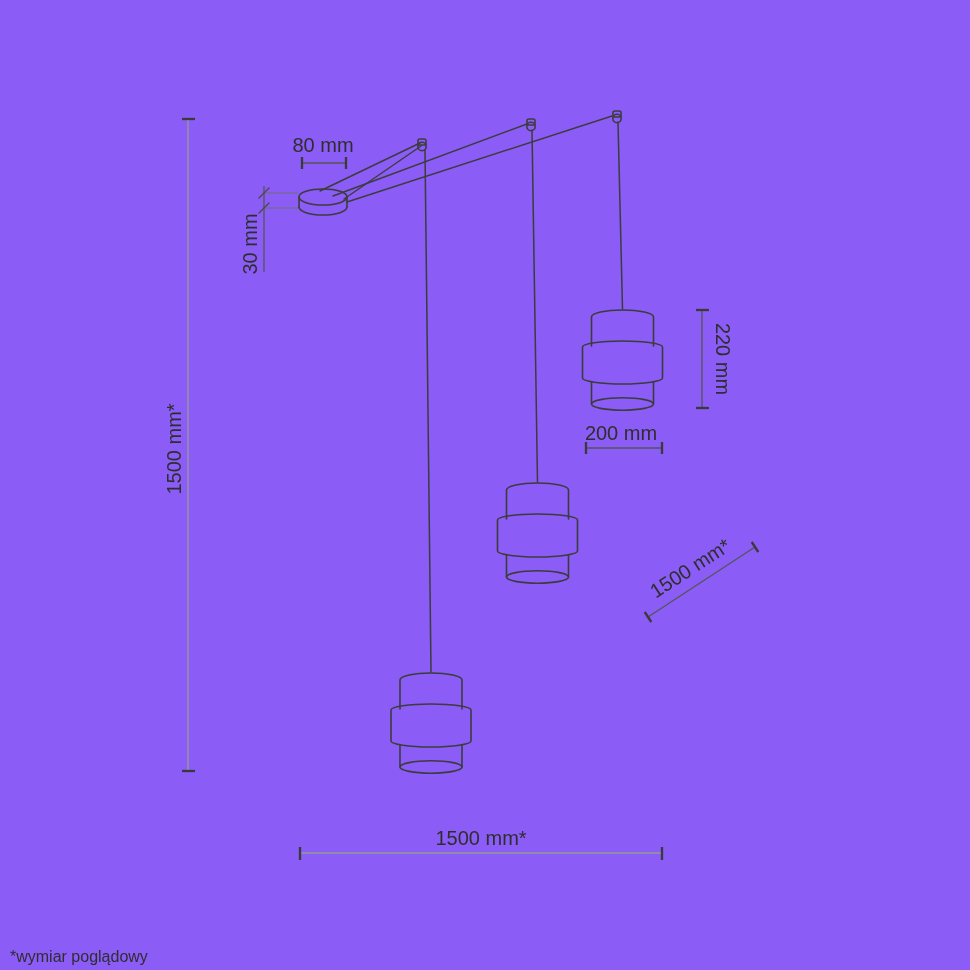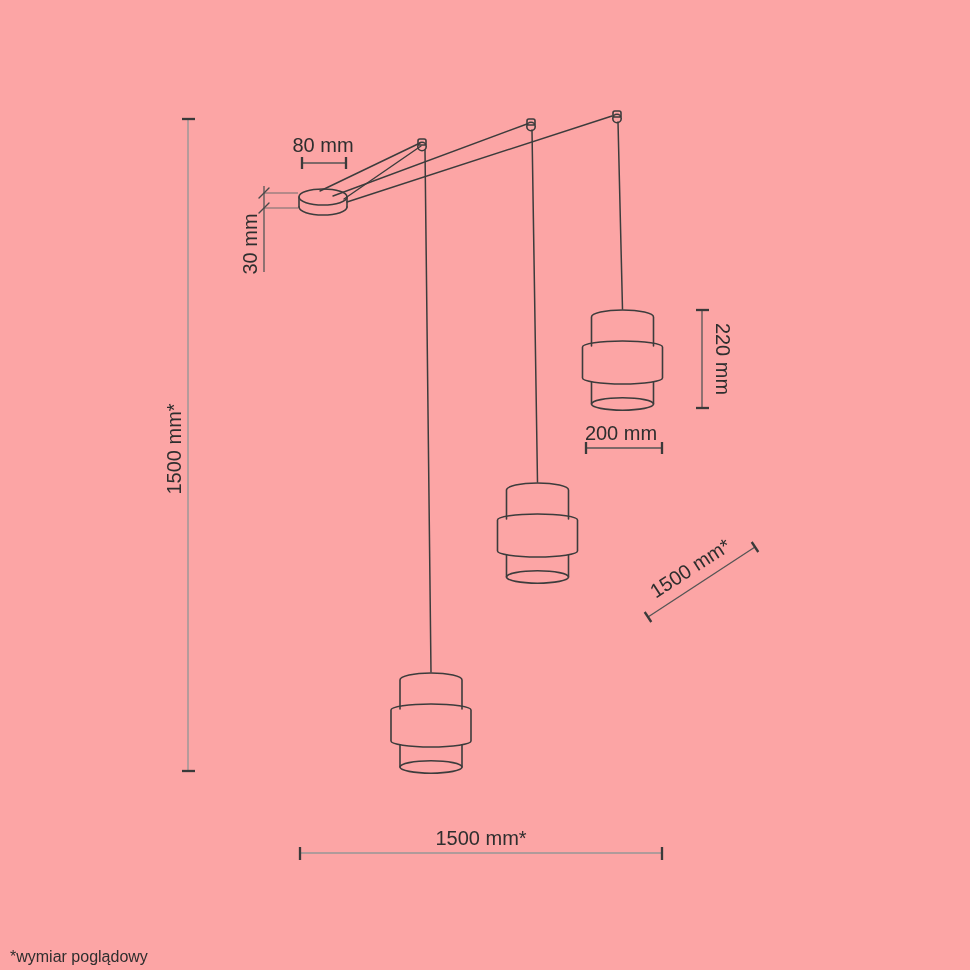--- a/index.html
+++ b/index.html
@@ -1,19 +1,19 @@
 <!DOCTYPE html>
 <html><head>
 <meta charset="utf-8">
 <style>
   html,body{margin:0;padding:0;background:#ffffff;}
   .canvas{
     position:relative;
     width:970px;height:970px;
-    background:#fca5a5;
+    background:#8b5cf6;
     overflow:hidden;
     font-family:"Liberation Sans", sans-serif;
   }
   svg{display:block;}
   .ln{stroke:#3c3c3c;stroke-width:1.6;fill:none;stroke-linecap:round;stroke-linejoin:round;}
   .wire{stroke:#3c3c3c;stroke-width:1.4;fill:none;stroke-linecap:round;}
   .cord{stroke:#3c3c3c;stroke-width:1.5;fill:none;stroke-linecap:round;}
   .dim{stroke:#555555;stroke-width:1.3;fill:none;stroke-linecap:butt;}
   .dimlight{stroke:#979797;stroke-width:1.4;fill:none;stroke-linecap:butt;}
   .ext{stroke:#6e6e6e;stroke-width:1.1;fill:none;}

